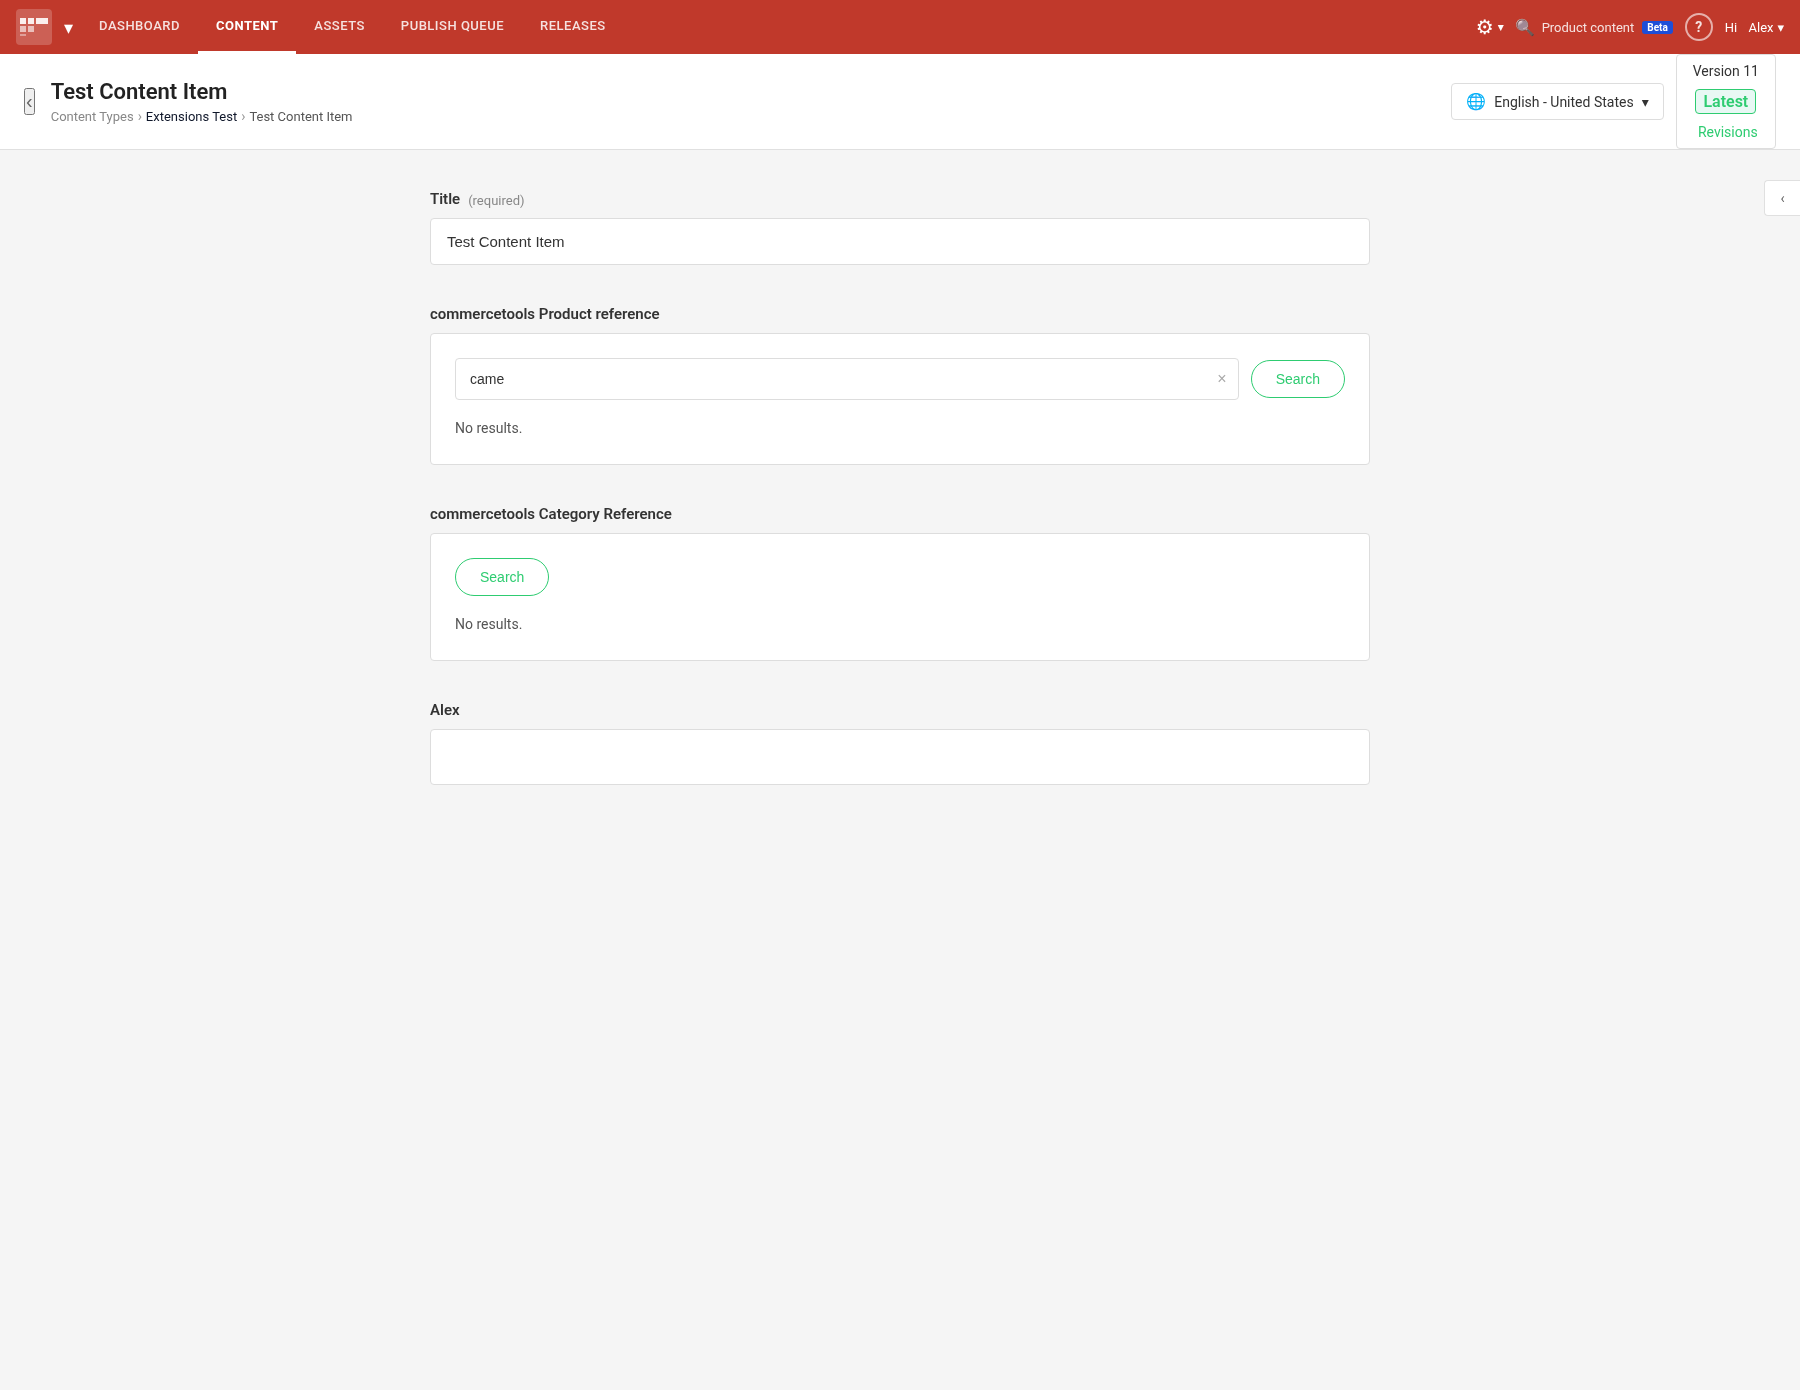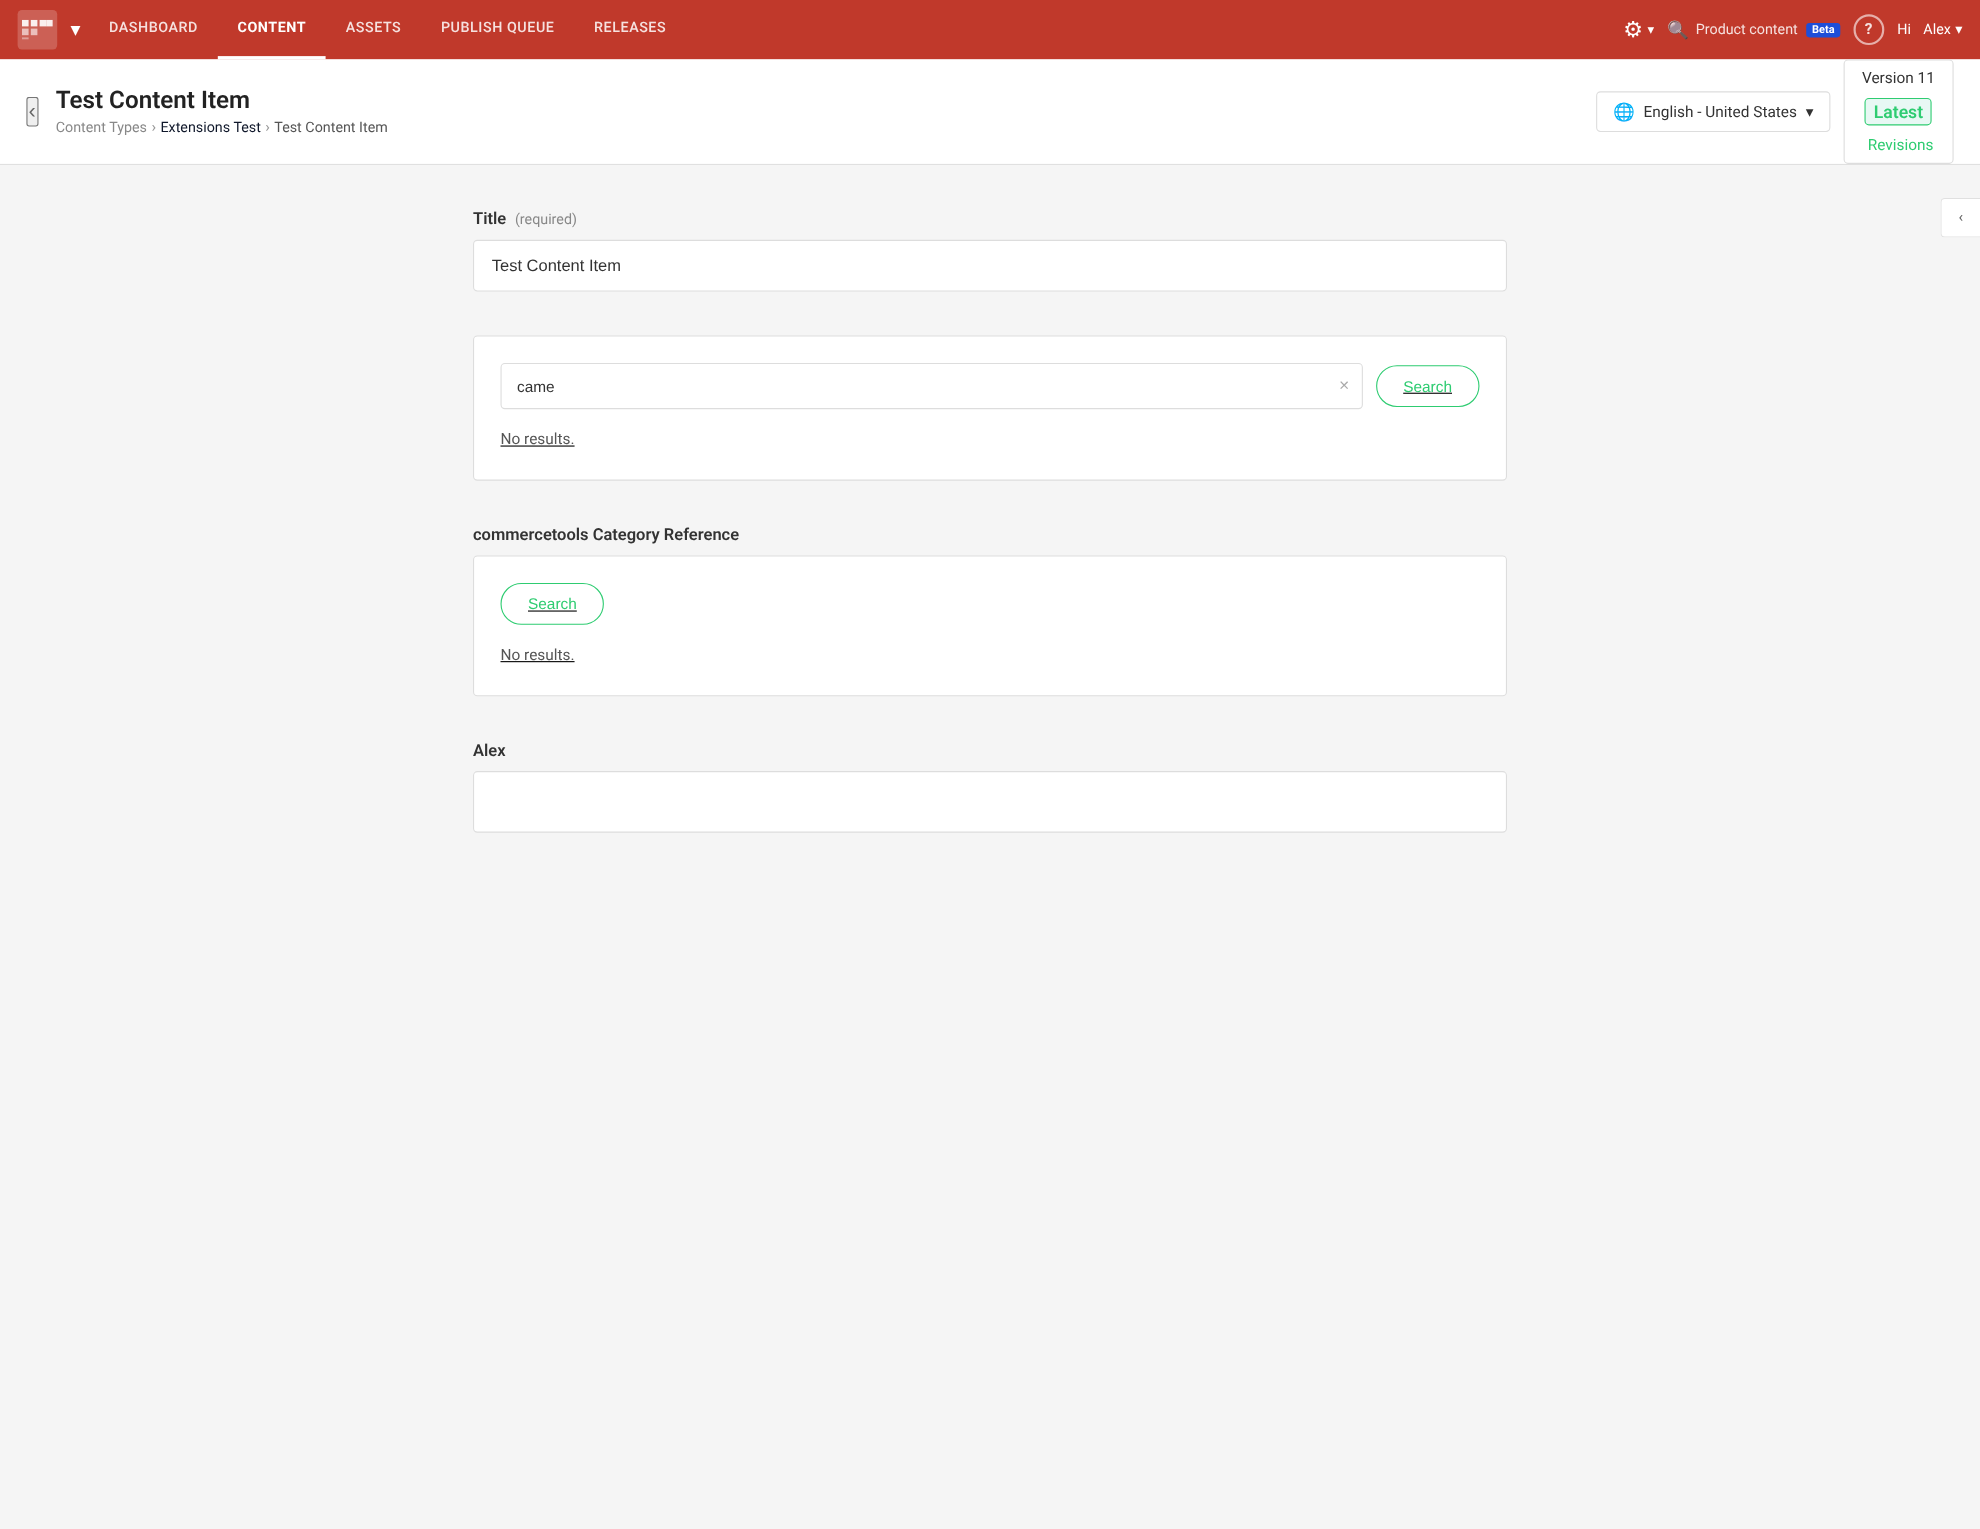--- a/index.html
+++ b/index.html
@@ -126,21 +126,21 @@
       font-size: 13px; font-weight: 400; color: #888;
     }
     .text-input {
       width: 100%; border: 1px solid #ddd; border-radius: 4px;
       padding: 14px 16px; font-size: 15px; color: #333; background: white;
       outline: none;
     }
 
     
     .reference-box {
-      background: white; border: 1px solid #ddd; border-radius: 4px; padding: 24px; text-decoration: underline;
+      background: white; border: 1px solid #ddd; border-radius: 4px; padding: 24px;
     }
     .search-row {
       display: flex; align-items: center; gap: 12px; margin-bottom: 16px;
     }
     .search-input-wrap {
       flex: 1; position: relative;
     }
     .search-input {
       width: 100%; border: 1px solid #ddd; border-radius: 4px;
       padding: 12px 40px 12px 14px; font-size: 14px; color: #333; background: white; outline: none;
@@ -237,20 +237,21 @@
 
     <div class="form-section">
       <div class="field-label">
         <span>Title</span>
         <span class="field-required">(required)</span>
       </div>
       <input class="text-input" type="text" value="Test Content Item" style="">
     </div>
 
     <div class="form-section">
+      <div class="field-label">commercetools Product reference</div>
       <div class="reference-box">
         <div class="search-row">
           <div class="search-input-wrap">
             <input class="search-input" type="text" value="came" style="">
             <button class="clear-btn">×</button>
           </div>
           <button class="search-btn">Search</button>
         </div>
         <div class="no-results">No results.</div>
       </div>

